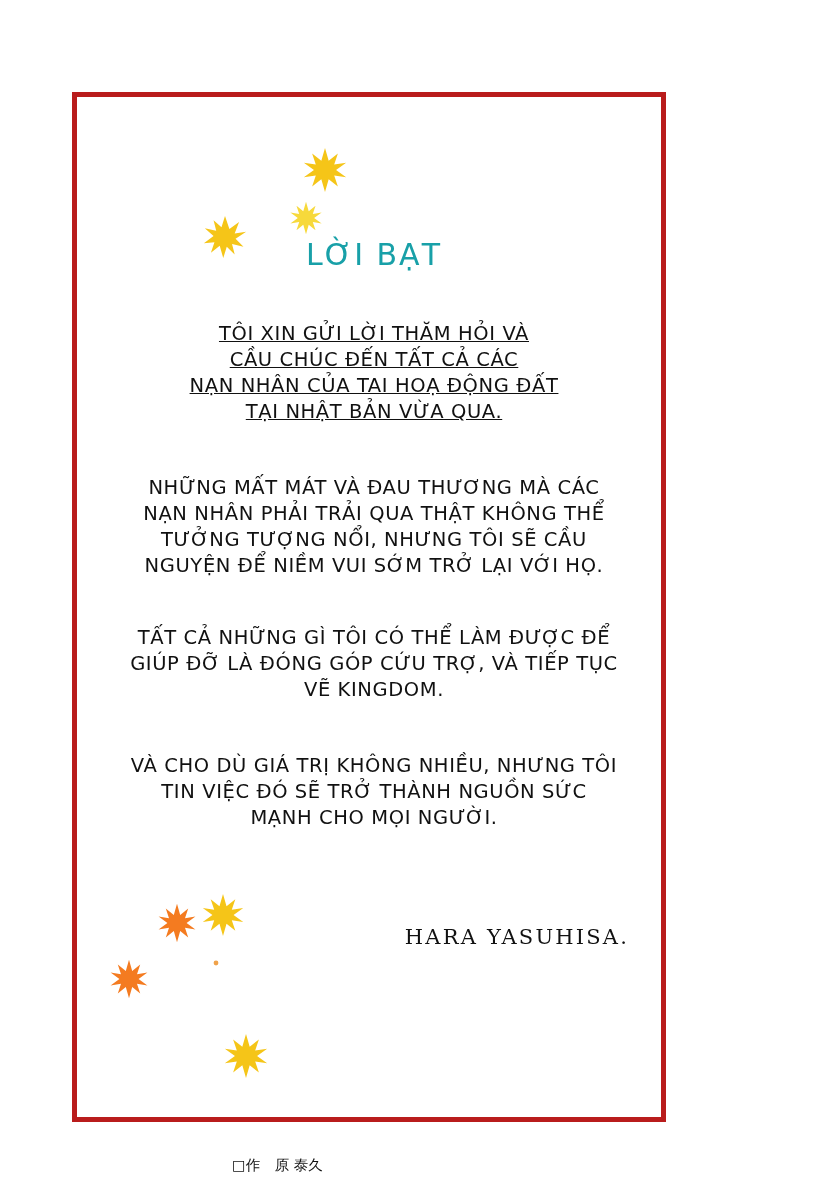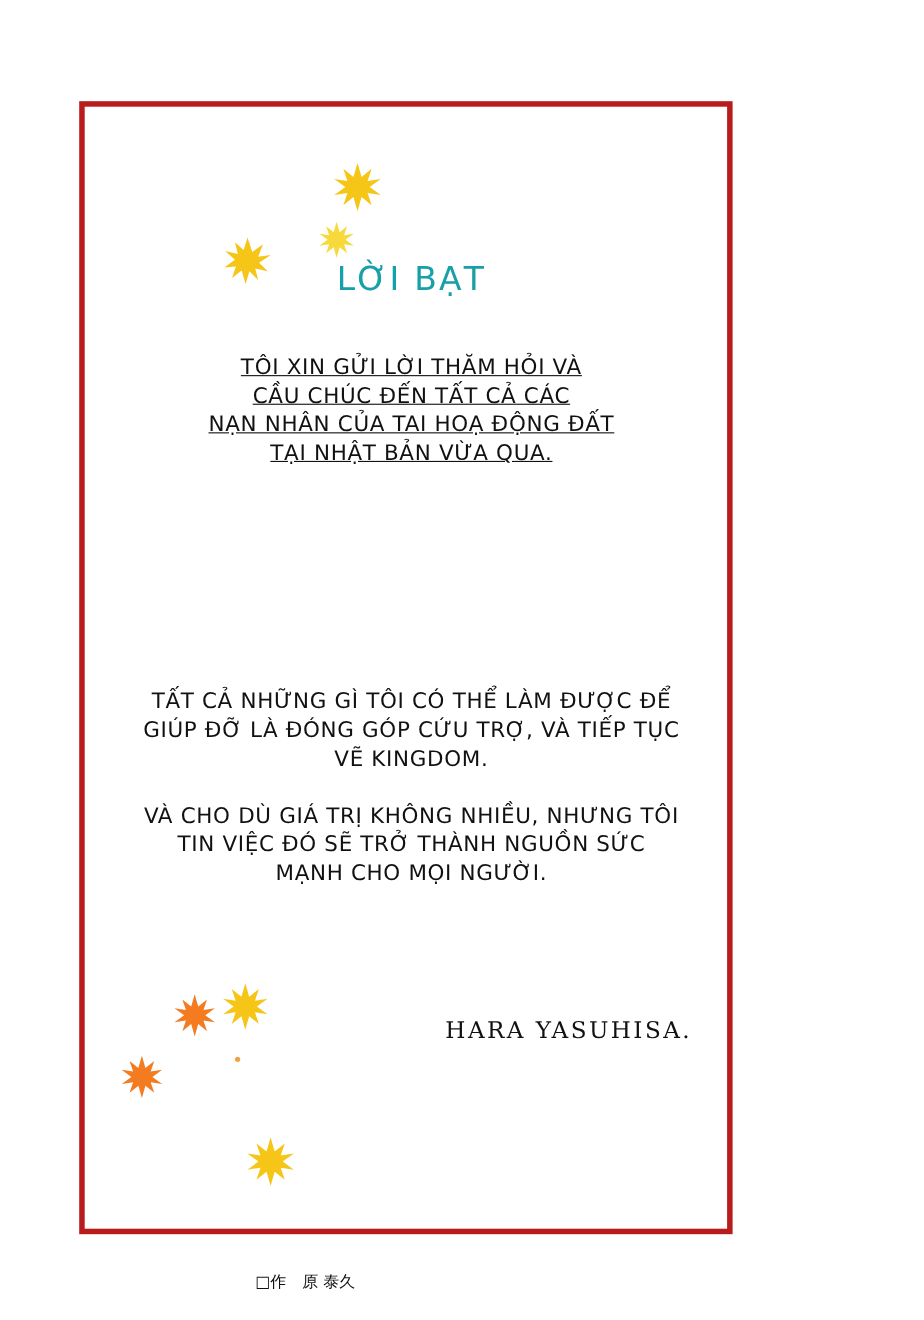--- a/index.html
+++ b/index.html
@@ -55,21 +55,21 @@
     text-align: center;
     color: #111111;
     font-size: 19.5px;
     line-height: 26px;
     letter-spacing: 0.6px;
     font-family: "DejaVu Sans", sans-serif;
   }
   .p1 { top: 224px; }
   .p2 { top: 378px; }
   .p3 { top: 528px; }
-  .p4 { top: 632px; text-align: center; }
+  .p4 { top: 656px; text-align: center; }
 
   .signature {
     position: absolute;
     left: 300px;
     top: 828px;
     width: 280px;
     text-align: center;
     color: #111111;
     font-size: 21px;
     letter-spacing: 2.2px;
@@ -155,20 +155,24 @@
         <path d="M50 2 L58 30 L78 14 L70 38 L96 34 L74 50 L96 66 L70 62 L78 86 L58 70 L50 98 L42 70 L22 86 L30 62 L4 66 L26 50 L4 34 L30 38 L22 14 L42 30 Z" fill="#f5c518"></path>
       </svg>
     </div>
 
     <div class="afterword-title">LỜI BẠT</div>
 
     <div class="body-block p1" style="white-space: pre-line; text-decoration: underline;">TÔI XIN GỬI LỜI THĂM HỎI VÀ
 CẦU CHÚC ĐẾN TẤT CẢ CÁC
 NẠN NHÂN CỦA TAI HOẠ ĐỘNG ĐẤT
 TẠI NHẬT BẢN VỪA QUA.</div>
+    <div class="body-block p2" style="white-space: pre-line;">NHỮNG MẤT MÁT VÀ ĐAU THƯƠNG MÀ CÁC
+NẠN NHÂN PHẢI TRẢI QUA THẬT KHÔNG THỂ
+TƯỞNG TƯỢNG NỔI, NHƯNG TÔI SẼ CẦU
+NGUYỆN ĐỂ NIỀM VUI SỚM TRỞ LẠI VỚI HỌ.</div>
     <div class="body-block p3" style="white-space: pre-line;">TẤT CẢ NHỮNG GÌ TÔI CÓ THỂ LÀM ĐƯỢC ĐỂ
 GIÚP ĐỠ LÀ ĐÓNG GÓP CỨU TRỢ, VÀ TIẾP TỤC
 VẼ KINGDOM.</div>
     <div class="body-block p4" style="white-space: pre-line;">VÀ CHO DÙ GIÁ TRỊ KHÔNG NHIỀU, NHƯNG TÔI
 TIN VIỆC ĐÓ SẼ TRỞ THÀNH NGUỒN SỨC
 MẠNH CHO MỌI NGƯỜI.</div>
 
     <div class="signature">HARA YASUHISA.</div>
 
   </div>

